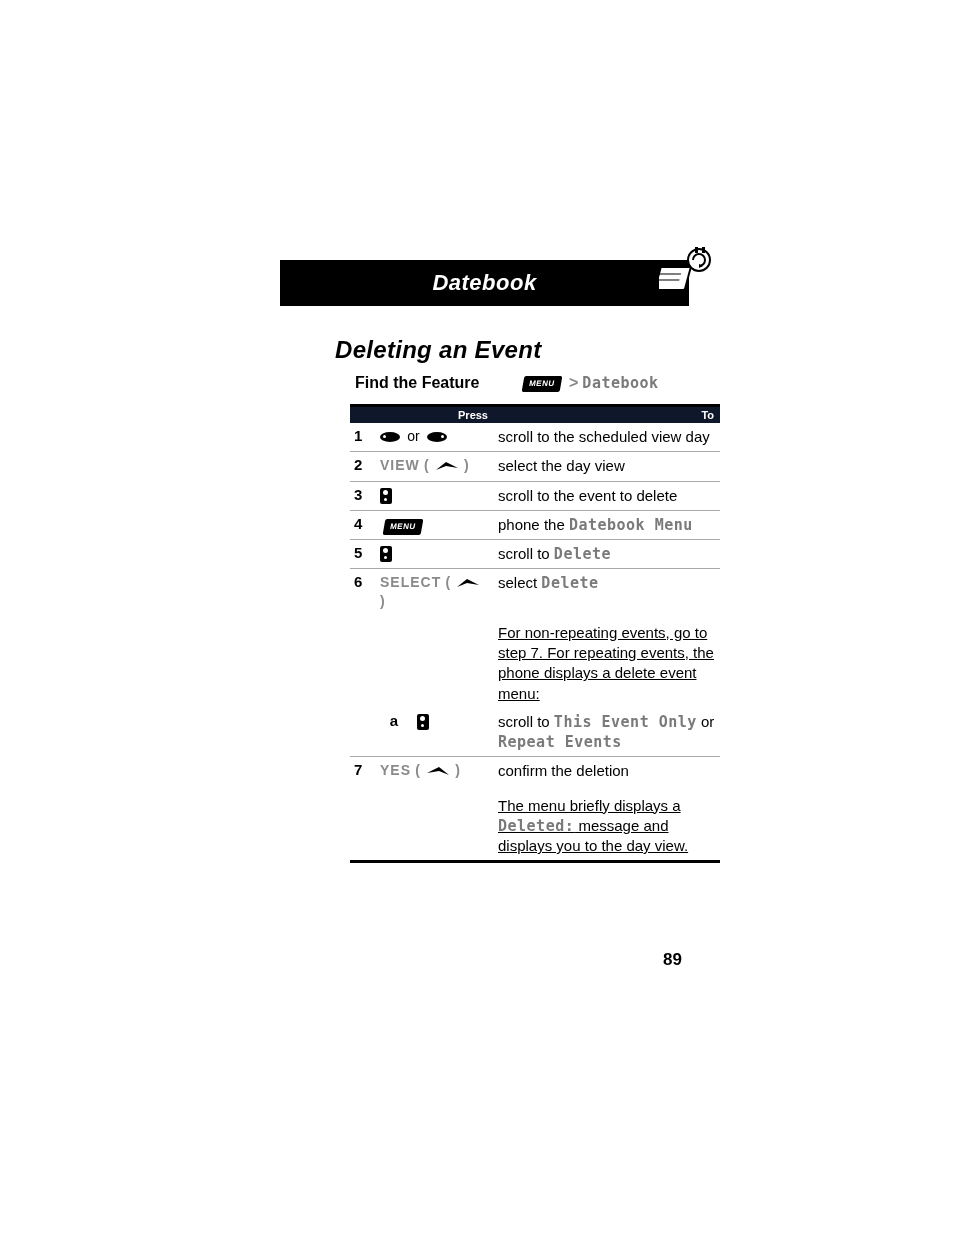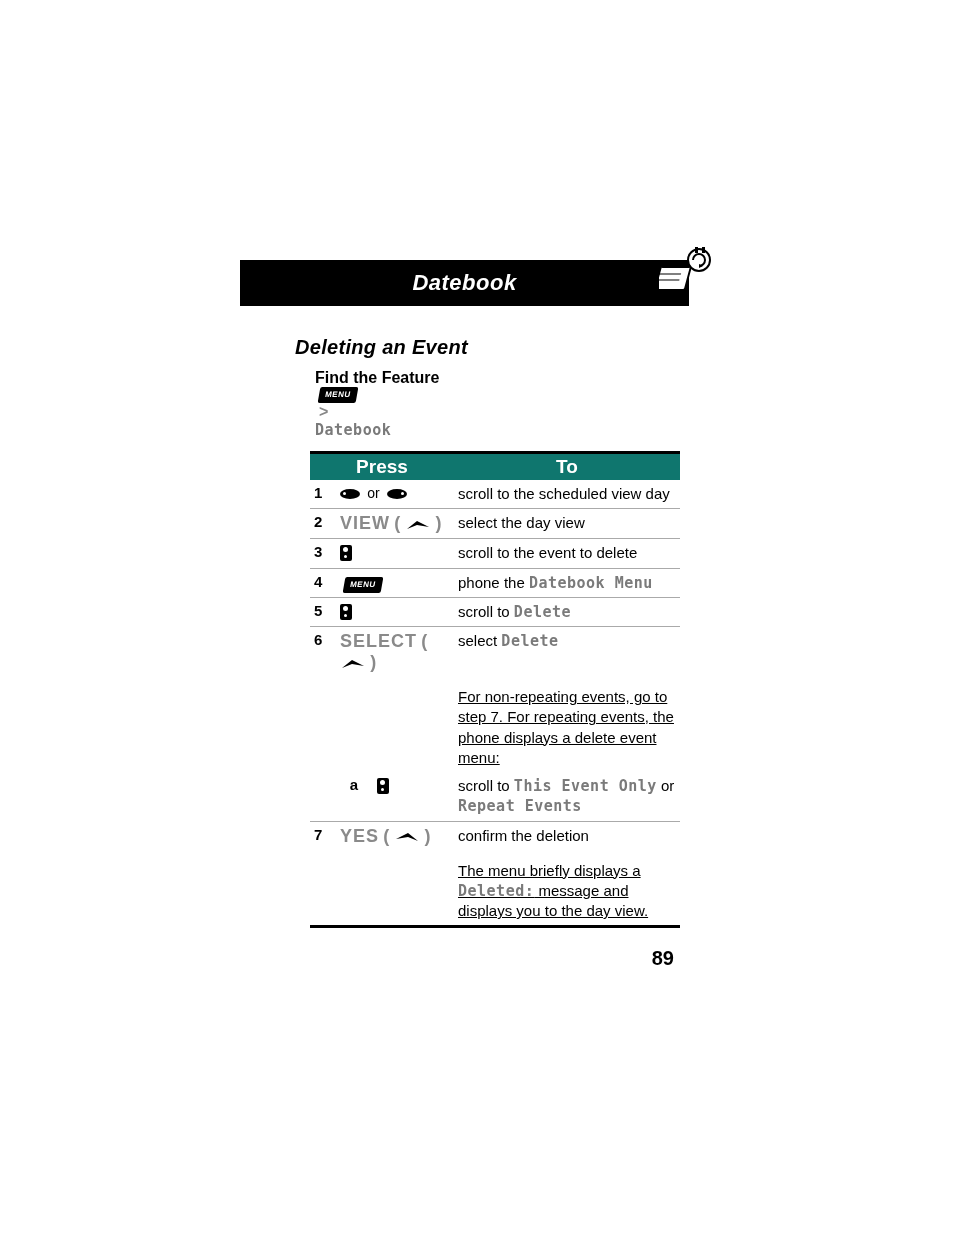--- a/index.html
+++ b/index.html
@@ -7,20 +7,21 @@
     padding: 0;
     background: #fff;
     font-family: "Helvetica Neue", Helvetica, Arial, sans-serif;
     color: #000;
     width: 954px;
     height: 1235px;
     position: relative;
   }
   .page {
     padding: 260px 265px 0 240px;
+    margin-left: 40px;
   }
   .header-bar {
     position: relative;
     background: #000;
     color: #fff;
     height: 46px;
     display: flex;
     align-items: center;
     justify-content: center;
     font-style: italic;
@@ -29,30 +30,29 @@
     letter-spacing: 0.5px;
   }
   .header-icon {
     position: absolute;
     right: -30px;
     top: -16px;
   }
   .section-title {
     font-style: italic;
     font-weight: 800;
-    font-size: 20px;
+    font-size: 24px;
     margin: 30px 0 10px 55px;
     letter-spacing: 0.3px;
   }
   .find-feature-row {
     display: flex;
-    align-items: flex-start;
+    align-items: flex-end;
     margin: 6px 0 12px 75px;
     font-size: 16px;
-    flex-direction: column;
   }
   .ff-label {
     font-weight: 700;
     margin-right: 40px;
   }
   .menu-pill {
     display: inline-flex;
     align-items: center;
     justify-content: center;
     background: #000;
@@ -76,26 +76,26 @@
     font-size: 15px;
   }
   .steps-table {
     margin-left: 70px;
     width: 370px;
     border-collapse: collapse;
     border-top: 3px solid #000;
     border-bottom: 3px solid #000;
   }
   .steps-table thead th {
-    background: #0f766e;
+    background: #0f172a;
     color: #fff;
     font-weight: 700;
-    text-align: center;
+    text-align: right;
     padding: 2px 6px;
-    font-size: 19px;
+    font-size: 11px;
   }
   .steps-table td {
     padding: 4px 4px;
     font-size: 15px;
     vertical-align: top;
   }
   .step-num {
     font-weight: 800;
     width: 18px;
     text-align: left;
@@ -128,28 +128,28 @@
   .key-oval.right::after{right:3px;}
   .key-oval.right::before{display:none;}
   .scroll-key {
     display:inline-block;width:12px;height:16px;background:#000;border-radius:2px;position:relative;vertical-align:middle;
   }
   .scroll-key::before{content:"";position:absolute;left:3px;top:2px;width:5px;height:5px;background:#fff;border-radius:50%;}
   .scroll-key::after{content:"";position:absolute;left:4px;bottom:3px;width:3px;height:3px;background:#fff;border-radius:50%;}
   .soft-arrow {
     display:inline-block;vertical-align:middle;
   }
-  .gray { color:#8a8a8a; font-weight:700; letter-spacing:1px; font-size:18px;}
+  .gray { color:#8a8a8a; font-weight:700; letter-spacing:1px; font-size:14px;}
   .or-txt { font-size:14px; margin:0 3px;}
   .page-num {
     position:absolute;
-    right: 280px;
+    right: 272px;
     bottom: 265px;
     font-weight:700;
-    font-size:20px;
+    font-size:17px;
   }
   .to-col { line-height:1.35; }
   .no-top-pad td { padding-top: 10px; text-decoration: underline; }
 </style>
 </head>
 <body>
 
 <div class="page">
   <div class="header-bar">
     <span>Datebook</span>

